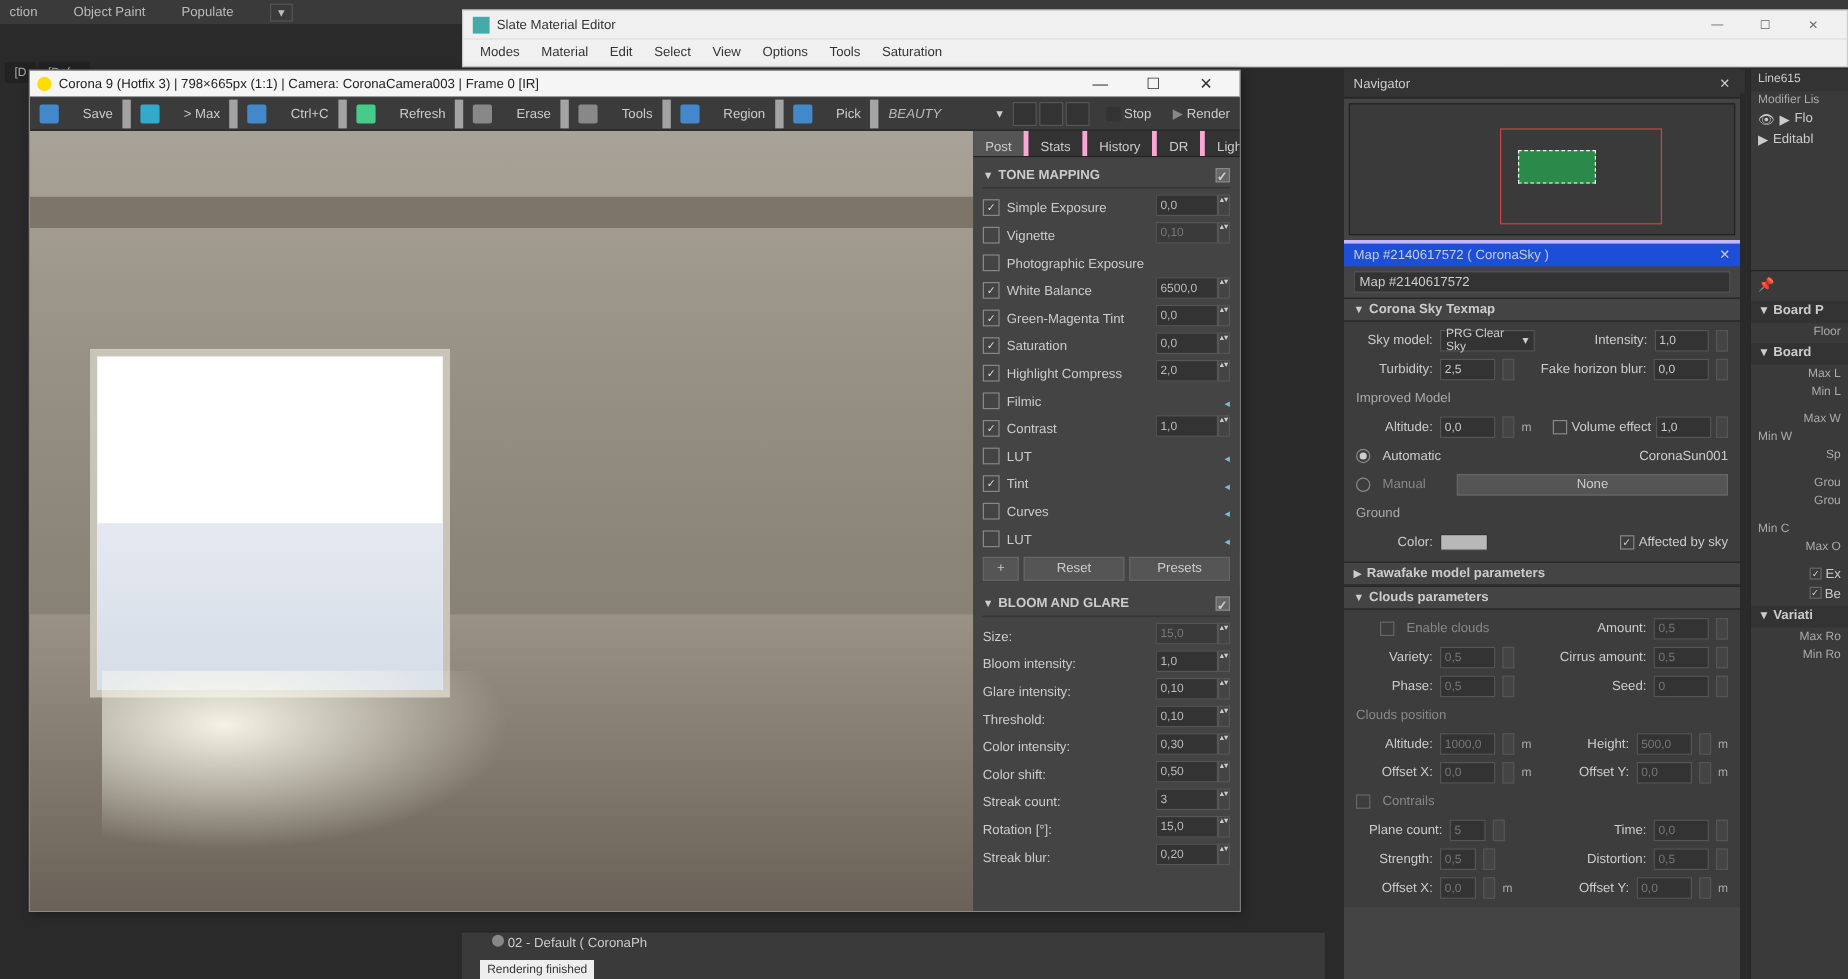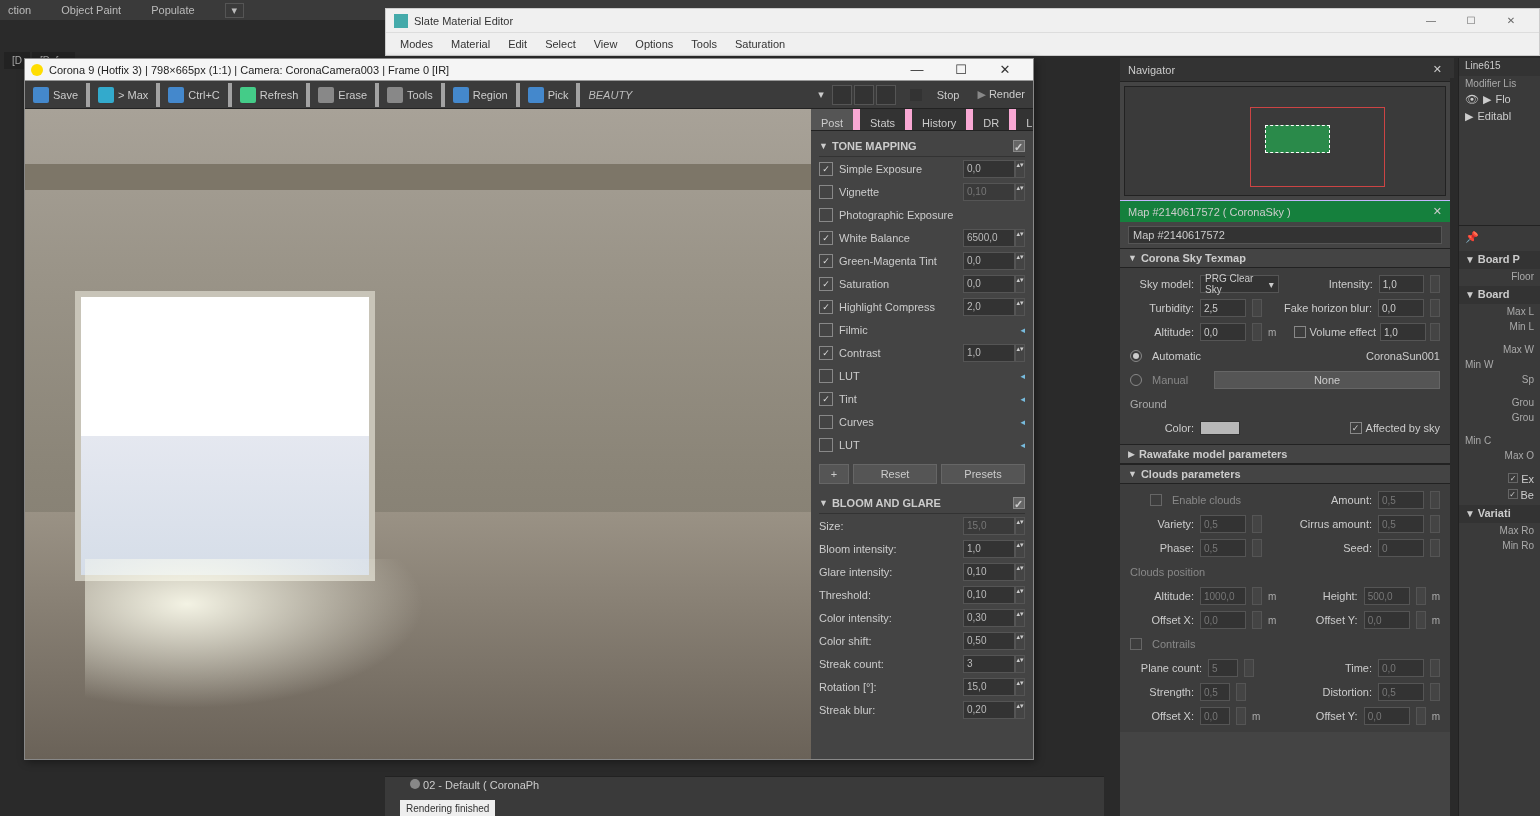--- a/index.html
+++ b/index.html
@@ -14,60 +14,60 @@
 .slate-title .txt{color:#333;flex:1}
 .slate-title .wbtn{width:40px;text-align:center;color:#666;font-size:10px}
 .slate-menu{height:22px;display:flex;align-items:center;gap:18px;padding-left:14px}
 .slate-menu span{color:#333}
 .vfb{position:absolute;left:24px;top:58px;width:1010px;height:702px;background:#444;border:1px solid #888;box-shadow:2px 2px 8px rgba(0,0,0,.4)}
 .vfb-title{height:22px;background:#f5f5f5;display:flex;align-items:center;padding:0 6px;border-bottom:1px solid #999}
 .vfb-title .dot{width:12px;height:12px;border-radius:50%;background:#fd0;margin-right:6px}
 .vfb-title .txt{color:#222;flex:1}
 .vfb-title .wb{width:44px;text-align:center;color:#333;font-size:13px}
 .tbar{height:28px;background:#3b3b3b;display:flex;align-items:center;border-bottom:1px solid #222}
-.tbtn{height:24px;display:flex;align-items:center;padding:0 8px;border-right:4px solid #a3a3a3;gap:4px}
+.tbtn{height:24px;display:flex;align-items:center;padding:0 8px;border-right:7px solid #a3a3a3;gap:20px}
 .tbtn .ti{width:16px;height:16px;background:#5a7;border-radius:2px}
 .beauty{flex:1;color:#bbb;font-style:italic;padding-left:8px}
 .zicons{display:flex;gap:2px;padding:0 4px}
 .zicons div{width:20px;height:20px;background:#333;border:1px solid #555}
-.stop{padding:0 10px;display:flex;align-items:center;gap:15px}
+.stop{padding:0 10px;display:flex;align-items:center;gap:3px}
 .stop .sq{width:12px;height:12px;background:#333}
 .render{padding:0 8px;color:#666}
 .vfb-body{display:flex;height:calc(100% - 50px)}
 .viewport{width:786px;background:#888;position:relative;overflow:hidden}
 .viewport .room{width:100%;height:100%;background:linear-gradient(to bottom,#a8a298 0%,#9a9488 25%,#8b8578 55%,#7a7468 100%)}
 .viewport .window{position:absolute;left:50px;top:182px;width:300px;height:290px;background:#fff;border:6px solid #c8c4b8}
 .viewport .whalf{position:absolute;bottom:0;left:0;right:0;height:50%;background:linear-gradient(to bottom,#e5e8f0,#d5dde8)}
 .viewport .floor{position:absolute;bottom:0;left:0;right:0;height:38%;background:linear-gradient(to bottom,#9a9285,#6a6258)}
 .viewport .flash{position:absolute;left:60px;bottom:50px;width:340px;height:150px;background:radial-gradient(ellipse at 30% 30%,rgba(255,255,240,.9),transparent 70%)}
 .viewport .beam{position:absolute;left:0;top:55px;width:100%;height:26px;background:#7d7668}
 .vfb-panel{flex:1;background:#444;display:flex;flex-direction:column;overflow:hidden}
 .vtabs{height:22px;display:flex;background:#333;border-bottom:1px solid #222}
-.vtabs div{padding:8px 10px;border-right:7px solid #f9a8d4}
+.vtabs div{padding:8px 10px;border-right:4px solid #f9a8d4}
 .vtabs .act{background:#555}
 .section{padding:4px 8px;background:#444}
 .shead{display:flex;align-items:center;height:22px;font-weight:bold;border-bottom:1px solid #333}
 .shead .tri{margin-right:4px;font-size:9px}
 .shead .chk{margin-left:auto;width:12px;height:12px;background:#666;border:1px solid #888}
-.row{display:flex;align-items:center;height:23px}
+.row{display:flex;align-items:flex-end;height:23px}
 .row .cb{width:14px;height:14px;border:1px solid #888;margin-right:6px;display:flex;align-items:center;justify-content:center;font-size:9px}
 .row .cb.on::after{content:"✓";color:#ddd}
 .row .lbl{flex:1}
 .row .spin{width:52px;height:18px;background:#333;border:1px solid #555;padding:0 3px;display:flex;align-items:center;color:#bbb;font-size:10px}
 .row .spin.dis{color:#777;background:#3a3a3a}
 .row .spbtn{width:10px;height:18px;background:#444;border:1px solid #555;font-size:7px;text-align:center;line-height:8px}
 .row .exp{margin-left:auto;color:#7bd;font-size:9px}
 .btnrow{display:flex;gap:4px;padding:4px 8px}
 .btnrow .b{flex:1;height:20px;background:#555;border:1px solid #666;text-align:center;line-height:18px}
 .right-col{position:absolute;left:1120px;top:58px;width:330px;bottom:0;background:#444}
 .nav{height:24px;background:#333;padding:0 8px;display:flex;align-items:center;border-bottom:1px solid #222}
 .navbox{height:110px;border:1px solid #222;margin:4px;position:relative;background:#3a3a3a}
 .navbox .rb{position:absolute;left:125px;top:20px;width:135px;height:80px;border:1px solid #c44}
 .navbox .gb{position:absolute;left:140px;top:38px;width:65px;height:28px;background:#2a8a4a;border:1px dashed #fff}
-.phead{height:22px;background:#15803d;padding:0 8px;display:flex;align-items:center;border-top:1px solid #c4b5fd}
+.phead{height:22px;background:#1d4ed8;padding:0 8px;display:flex;align-items:center;border-top:3px solid #c4b5fd}
 .pinput{margin:4px 8px}
 .pinput input{width:100%;height:18px;background:#333;border:1px solid #555;color:#ccc;padding:0 4px}
 .rollout{background:#3d3d3d}
 .rhead{height:20px;background:#444;padding:0 8px;display:flex;align-items:center;border-top:1px solid #222;border-bottom:1px solid #222}
 .rhead .tri{margin-right:4px;font-size:9px}
 .rhead .txt{font-weight:bold}
 .rbody{padding:4px 10px}
 .prow{display:flex;align-items:center;height:24px;gap:6px}
 .plbl{min-width:64px;text-align:right}
 .psel{width:80px;height:18px;background:#333;border:1px solid #555;padding:0 4px;font-size:10px;display:flex;align-items:center}
@@ -372,20 +372,23 @@
       </div>
       <div class="prow">
         <span class="plbl">Turbidity:</span>
         <div class="pspin">2,5</div>
           <div class="psb"></div>
         <span class="rplbl" style="min-width:100px">Fake horizon blur:</span>
         <div class="pspin">0,0</div>
           <div class="psb"></div>
       </div>
       <div class="prow">
+          <span style="color:#aaa">Improved Model</span>
+        </div>
+      <div class="prow">
         <span class="plbl">Altitude:</span>
         <div class="pspin">0,0</div>
           <div class="psb"></div>
         <span class="unit">m</span>
         <div style="margin-left:auto;display:flex;align-items:center;gap:4px">
           <div class="cb" style="width:12px;height:12px;border:1px solid #888"></div>
           <span>Volume effect</span>
           <div class="pspin">1,0</div>
             <div class="psb"></div>
         </div>

